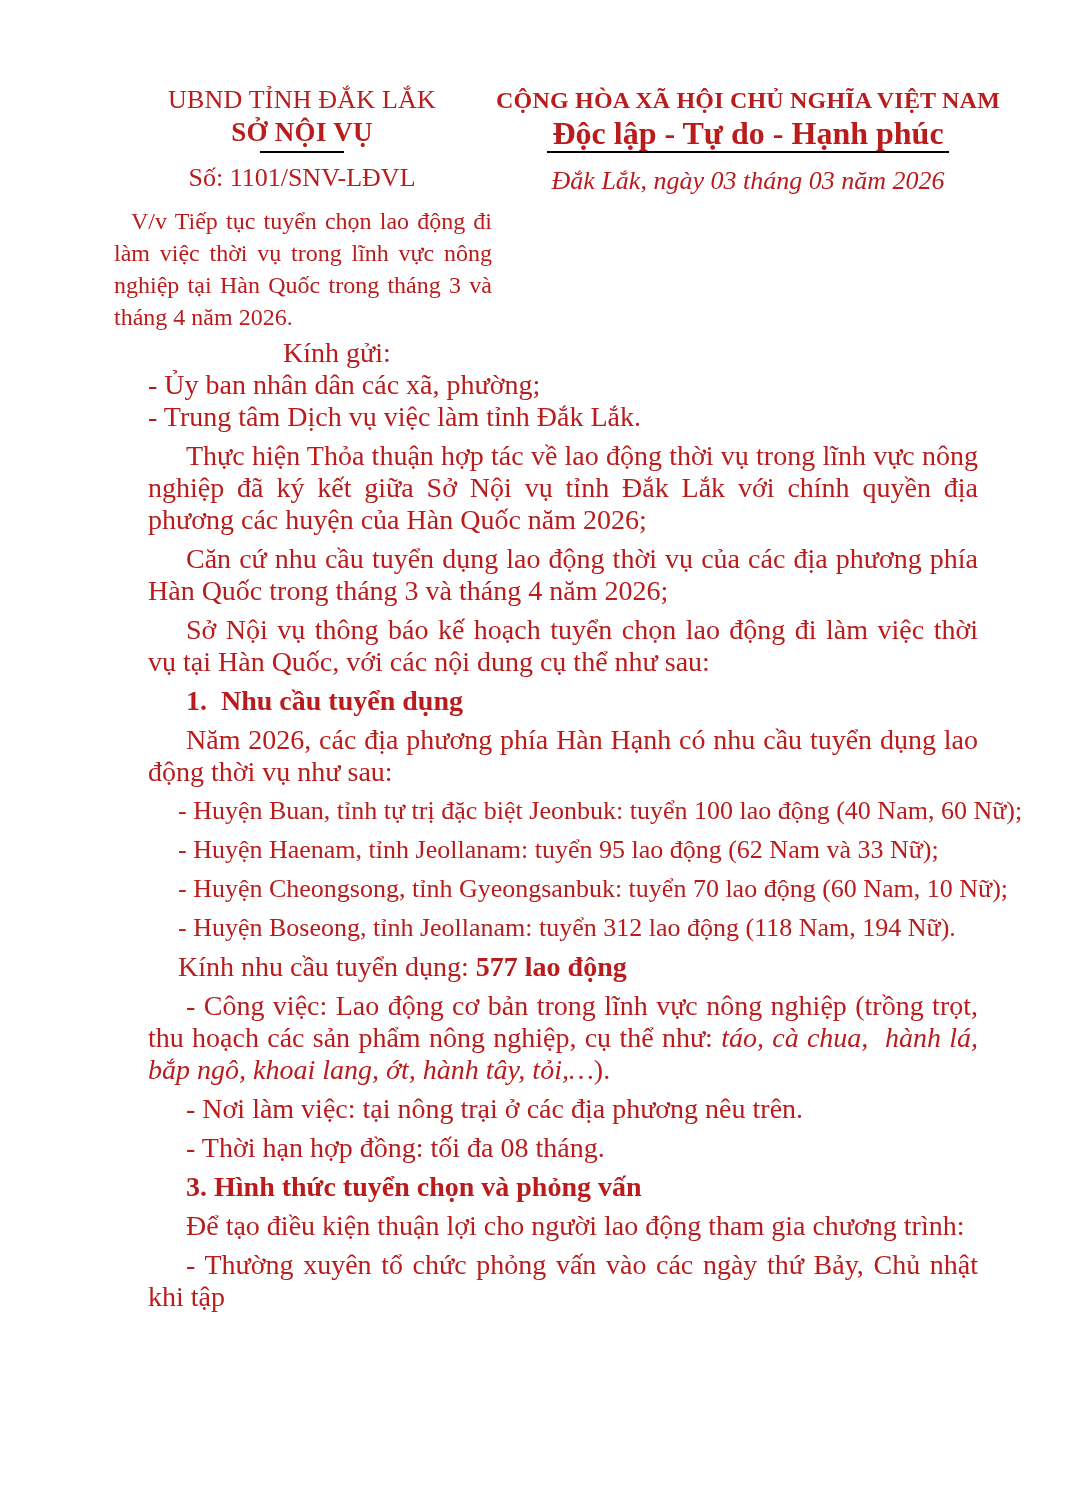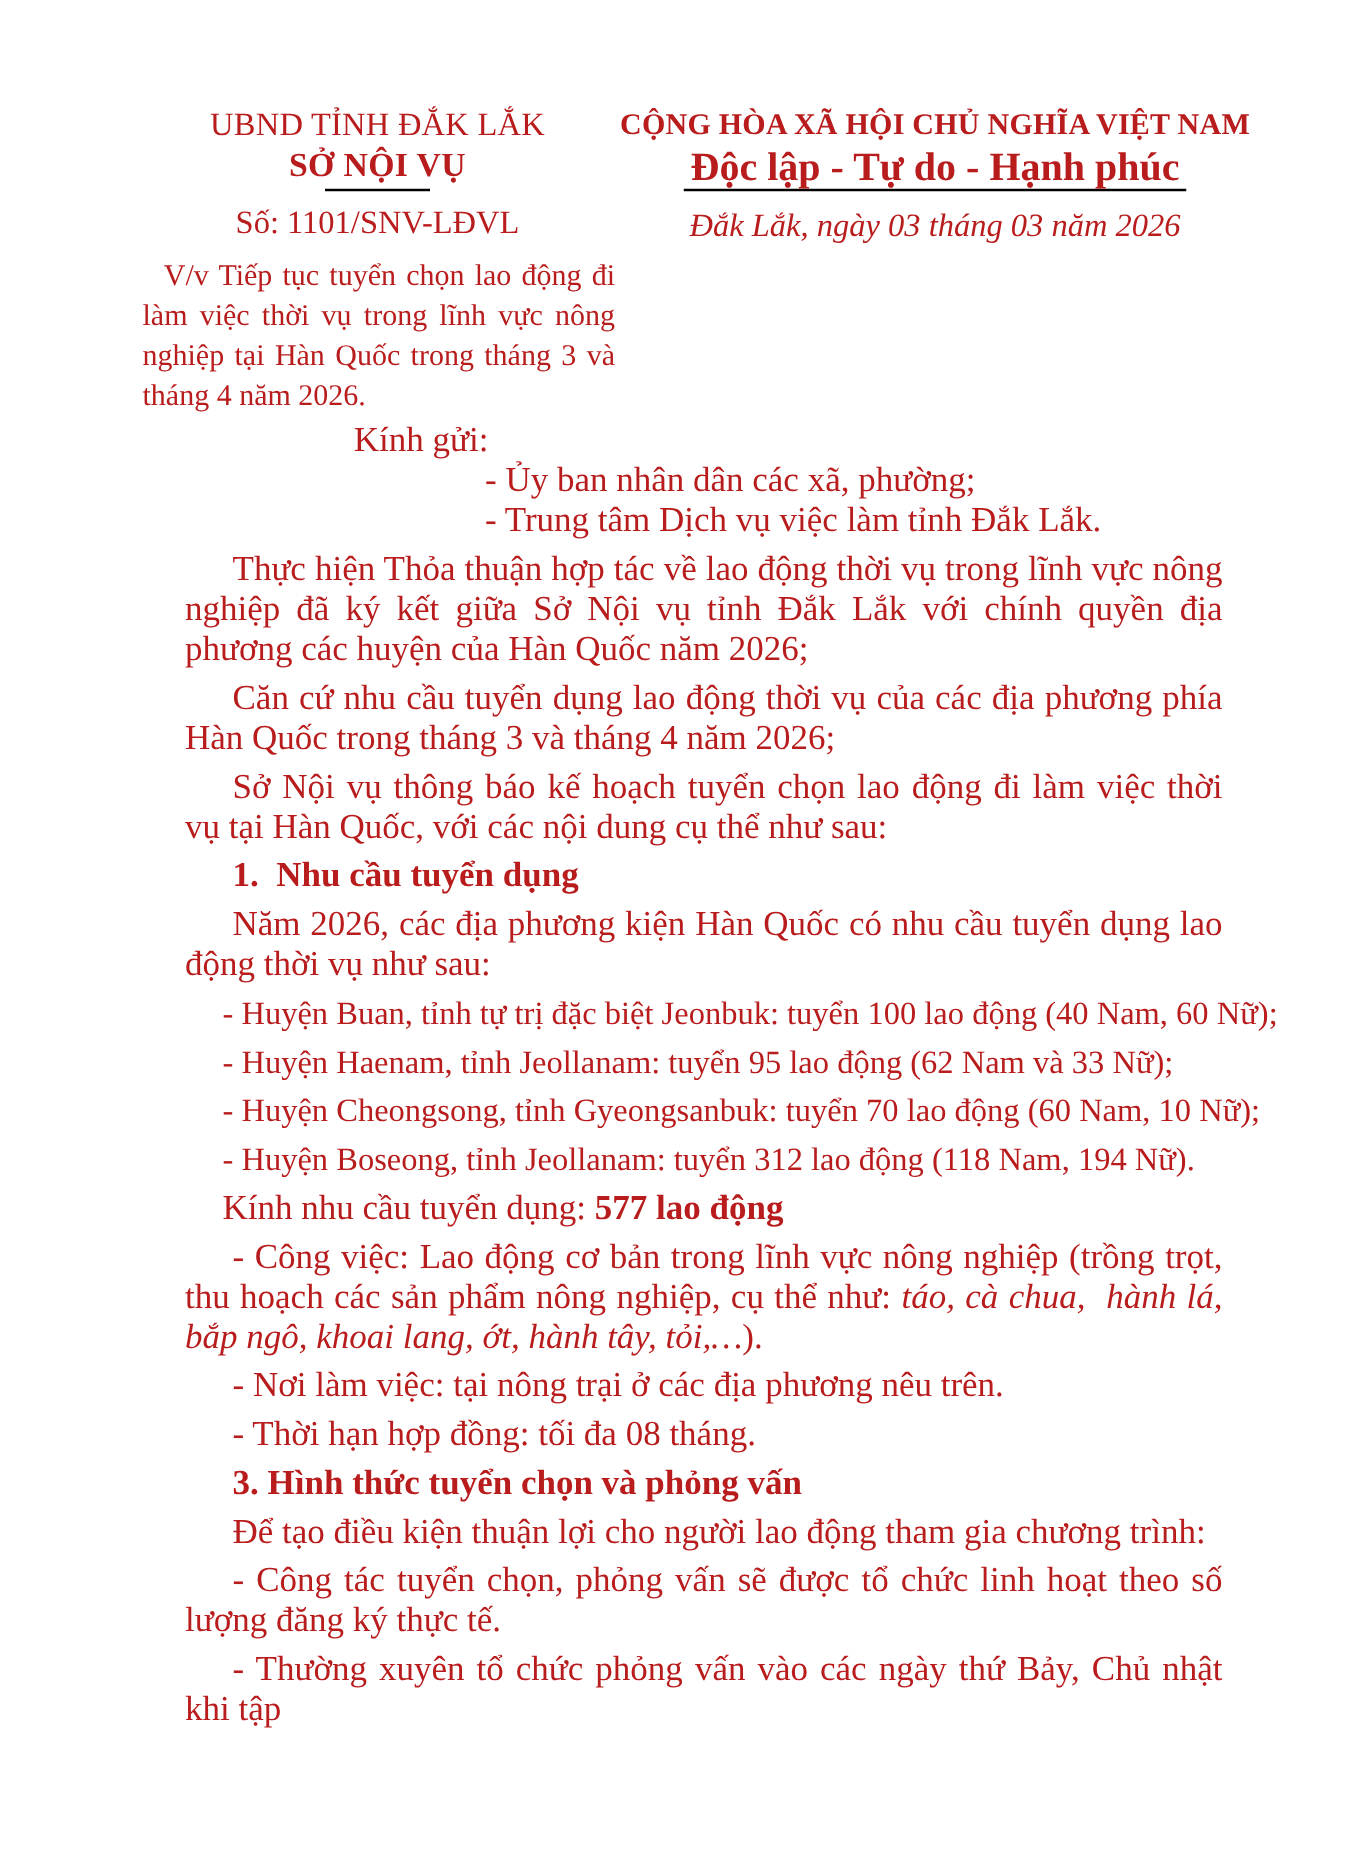--- a/index.html
+++ b/index.html
@@ -37,21 +37,21 @@
     font-weight: bold;
     line-height: 33px;
     padding: 0 5px 1px 5px;
     border-bottom: 2px solid #000;
   }
   .place-date { margin-top: 12px; font-size: 26px; font-style: italic; line-height: 32px; }
 
   
   .doc-body { margin: 4px 102px 0 148px; font-size: 28px; line-height: 32px; }
   .kinh-gui { margin-left: 135px; }
-  .recipients { margin-left: 240px; }
+  .recipients { }
   .recipient { line-height: 32px; }
   .para { text-align: justify; text-indent: 38px; margin-top: 7px; }
   .heading { font-weight: bold; text-indent: 38px; margin-top: 7px; }
   .item { text-indent: 30px; margin-top: 7px; font-size: 26px; white-space: nowrap; }
   .total-line { text-indent: 30px; margin-top: 7px; white-space: nowrap; }
   .total-line b { font-weight: bold; }
   .crops-italic { font-style: italic; }
 </style>
 </head>
 <body>
@@ -81,30 +81,29 @@
     <div class="recipients">
       <div class="recipient">- Ủy ban nhân dân các xã, phường;</div>
       <div class="recipient">- Trung tâm Dịch vụ việc làm tỉnh Đắk Lắk.</div>
     </div>
 
     <p class="para">Thực hiện Thỏa thuận hợp tác về lao động thời vụ trong lĩnh vực nông nghiệp đã ký kết giữa Sở Nội vụ tỉnh Đắk Lắk với chính quyền địa phương các huyện của Hàn Quốc năm 2026;</p>
     <p class="para">Căn cứ nhu cầu tuyển dụng lao động thời vụ của các địa phương phía Hàn Quốc trong tháng 3 và tháng 4 năm 2026;</p>
     <p class="para">Sở Nội vụ thông báo kế hoạch tuyển chọn lao động đi làm việc thời vụ tại Hàn Quốc, với các nội dung cụ thể như sau:</p>
 
     <p class="heading">1.&nbsp; Nhu cầu tuyển dụng</p>
-    <p class="para">Năm 2026, các địa phương kiện Hàn Quốc có nhu cầu tuyển dụng lao động thời vụ như sau:</p>
+    <p class="para">Năm 2026, các địa phương phía Hàn Hạnh có nhu cầu tuyển dụng lao động thời vụ như sau:</p>
     <p class="item">- Huyện Buan, tỉnh tự trị đặc biệt Jeonbuk: tuyển 100 lao động (40 Nam, 60 Nữ);</p>
     <p class="item">- Huyện Haenam, tỉnh Jeollanam: tuyển 95 lao động (62 Nam và 33 Nữ);</p>
     <p class="item">- Huyện Cheongsong, tỉnh Gyeongsanbuk: tuyển 70 lao động (60 Nam, 10 Nữ);</p>
     <p class="item">- Huyện Boseong, tỉnh Jeollanam: tuyển 312 lao động (118 Nam, 194 Nữ).</p>
     <p class="total-line"><span>Kính nhu cầu tuyển dụng: </span><b>577 lao động</b></p>
 
     <p class="para"><span>- Công việc: Lao động cơ bản trong lĩnh vực nông nghiệp (trồng trọt, thu hoạch các sản phẩm nông nghiệp, cụ thể như: </span><span class="crops-italic">táo, cà chua, &nbsp;hành lá, bắp ngô, khoai lang, ớt, hành tây, tỏi,…</span><span>).</span></p>
     <p class="para">- Nơi làm việc: tại nông trại ở các địa phương nêu trên.</p>
     <p class="para">- Thời hạn hợp đồng: tối đa 08 tháng.</p>
 
     <p class="heading">3. Hình thức tuyển chọn và phỏng vấn</p>
     <p class="para">Để tạo điều kiện thuận lợi cho người lao động tham gia chương trình:</p>
-    <p class="para">- Công tác tuyển chọn, phỏng vấn sẽ được tổ chức linh hoạt theo số lượng đăng ký thực tế.</p>
     <p class="para">- Thường xuyên tổ chức phỏng vấn vào các ngày thứ Bảy, Chủ nhật khi tập</p>
 
   </div>
 </div>
 
 </body></html>

